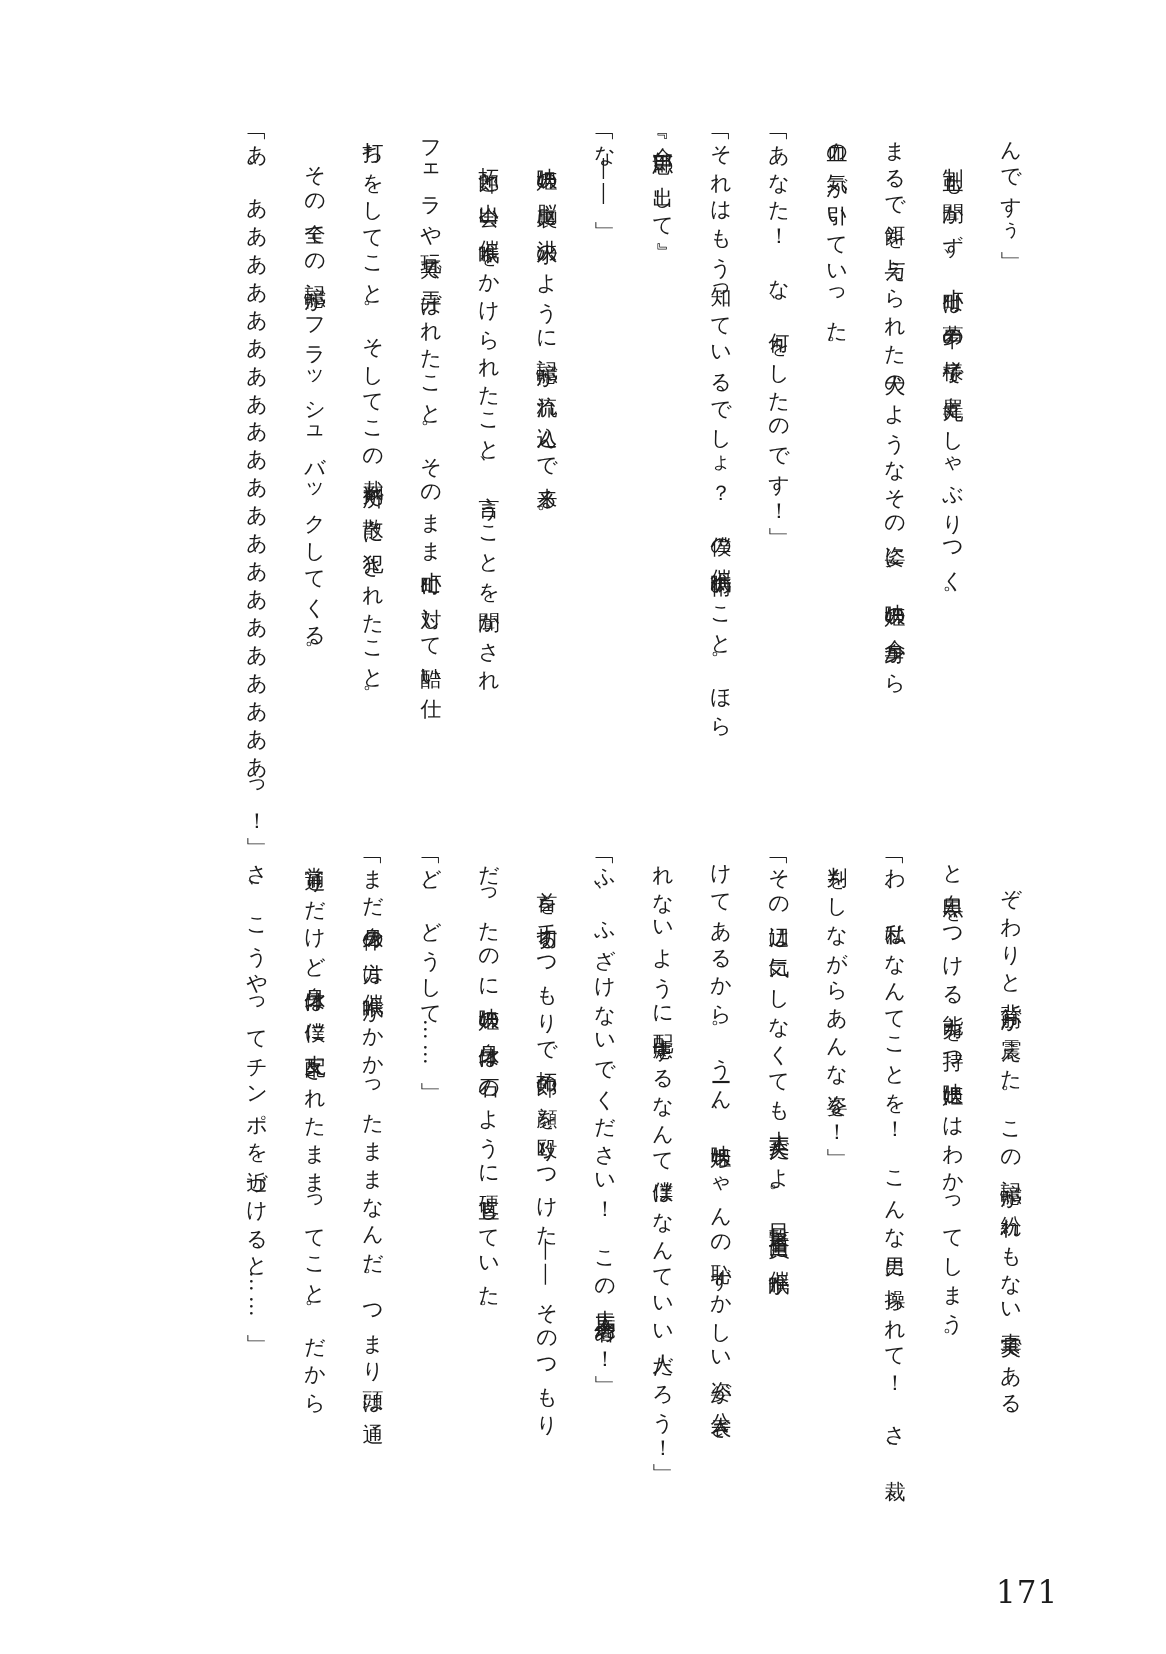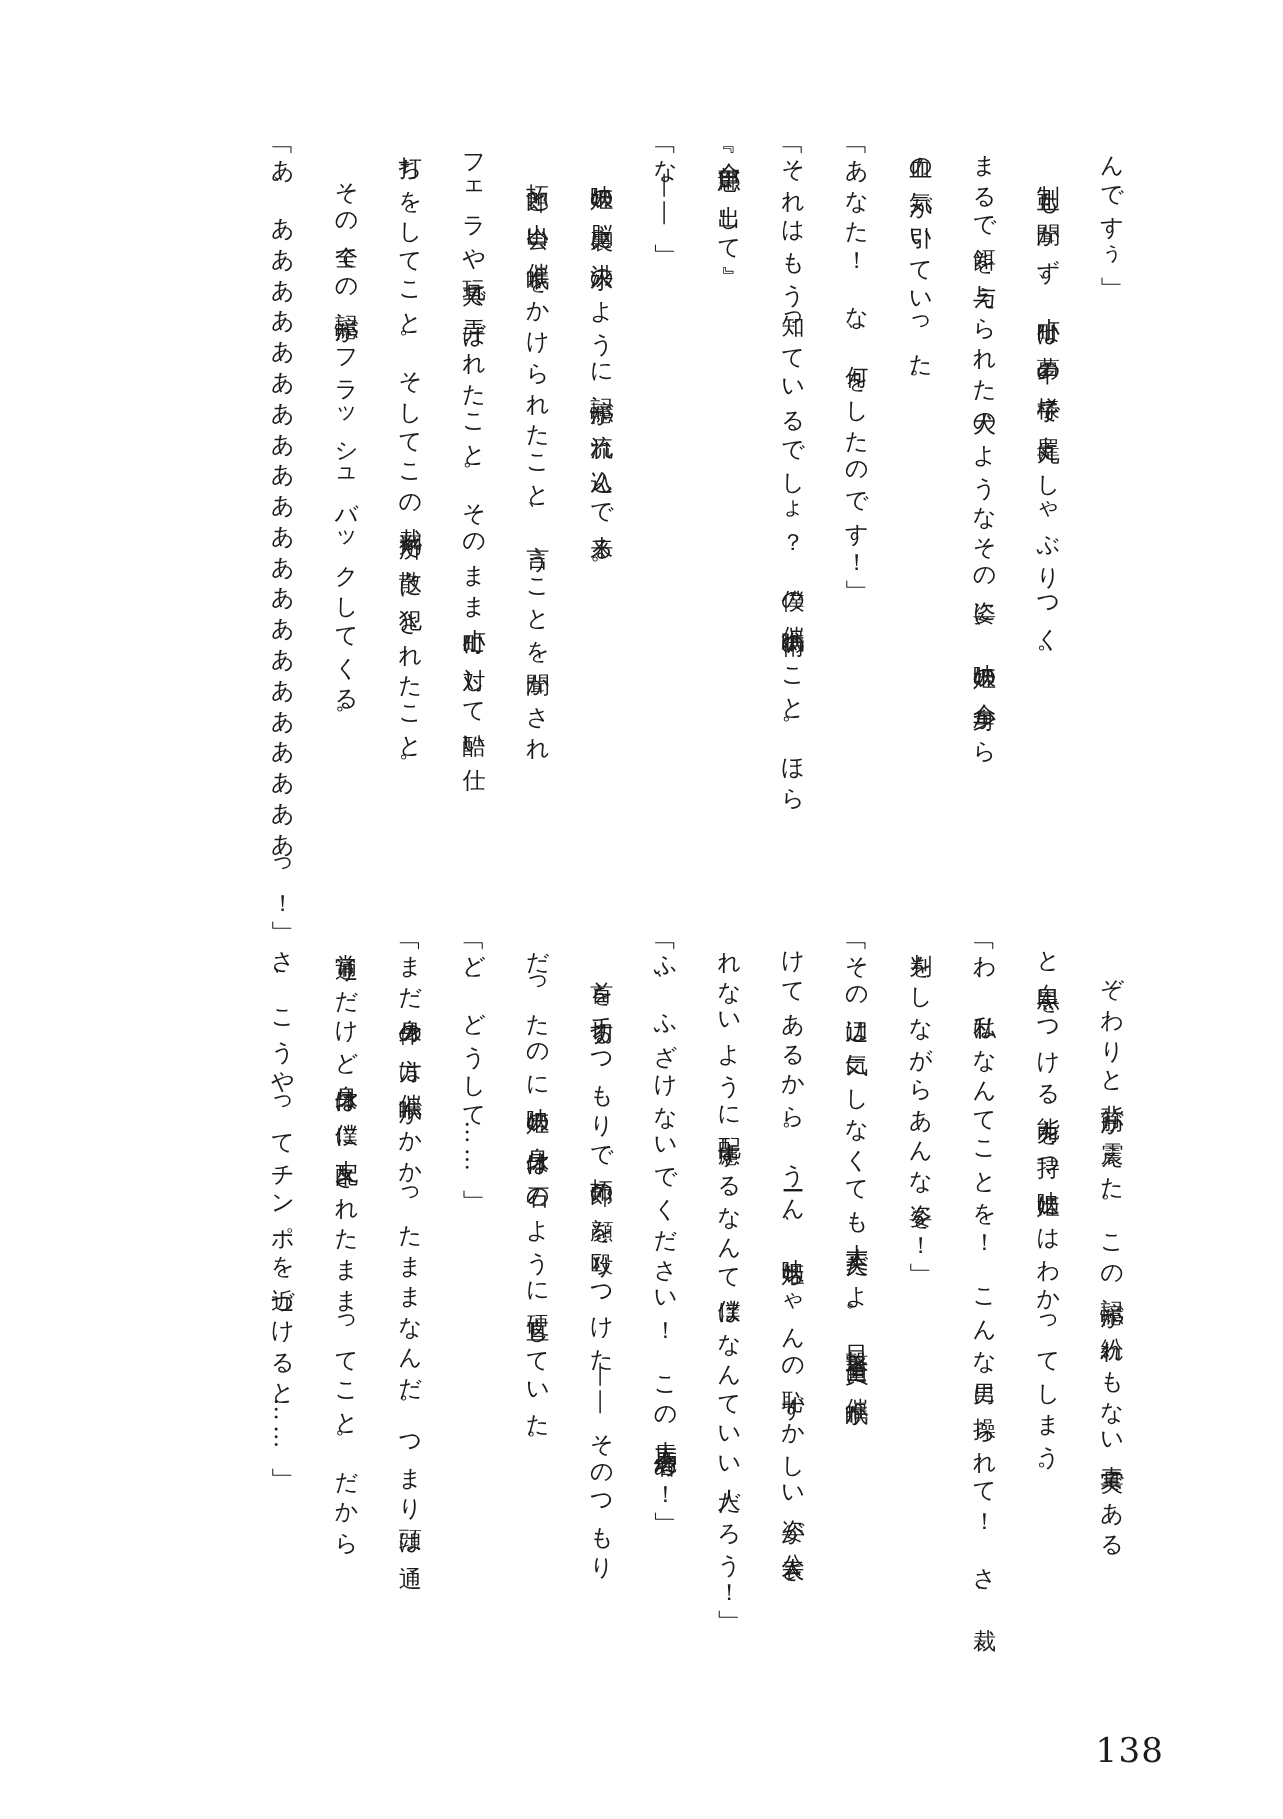--- a/index.html
+++ b/index.html
@@ -89,15 +89,15 @@
     <p>れないように配慮するなんて僕はなんていい人だろう！」</p>
     <p>「ふ、ふざけないでください！　この大馬鹿者め！」</p>
     <p>　首を千切るつもりで拓郎の顔を殴りつけた――そのつもり</p>
     <p>だったのに映姫の身体は石のように硬直していた。</p>
     <p>「ど、どうして……」</p>
     <p>「まだ身体の方は催眠がかかったままなんだ。つまり頭は通</p>
     <p>常通りだけど身体は僕に支配されたままってこと。だから</p>
     <p>さ、こうやってチンポを近づけると……」</p>
   </div>
 
-  <div class="page-number">138</div>
+  <div class="page-number">171</div>
 
 </div>
 
 </body></html>

